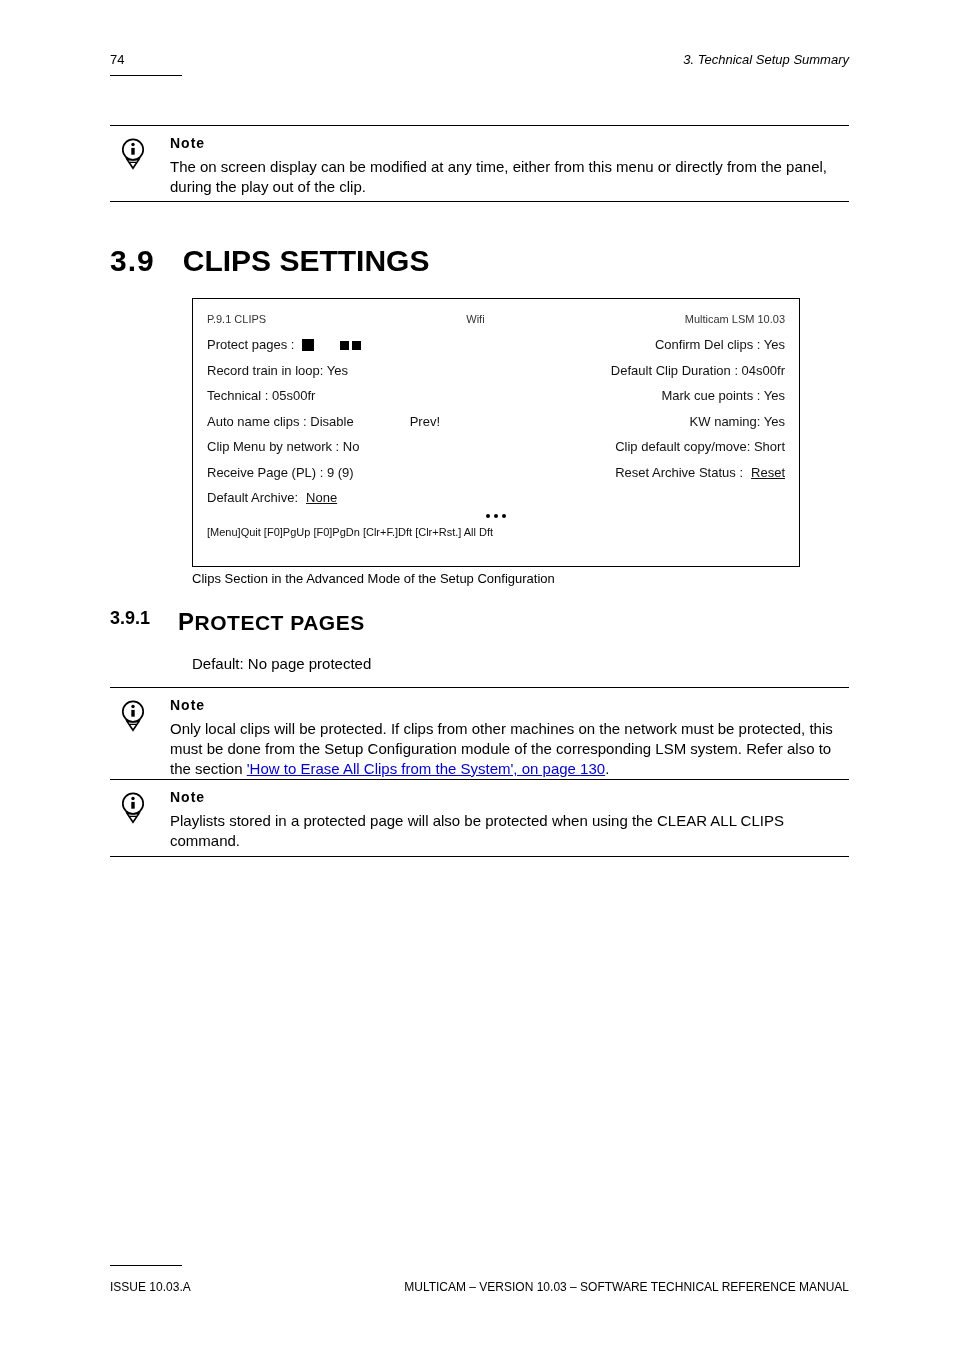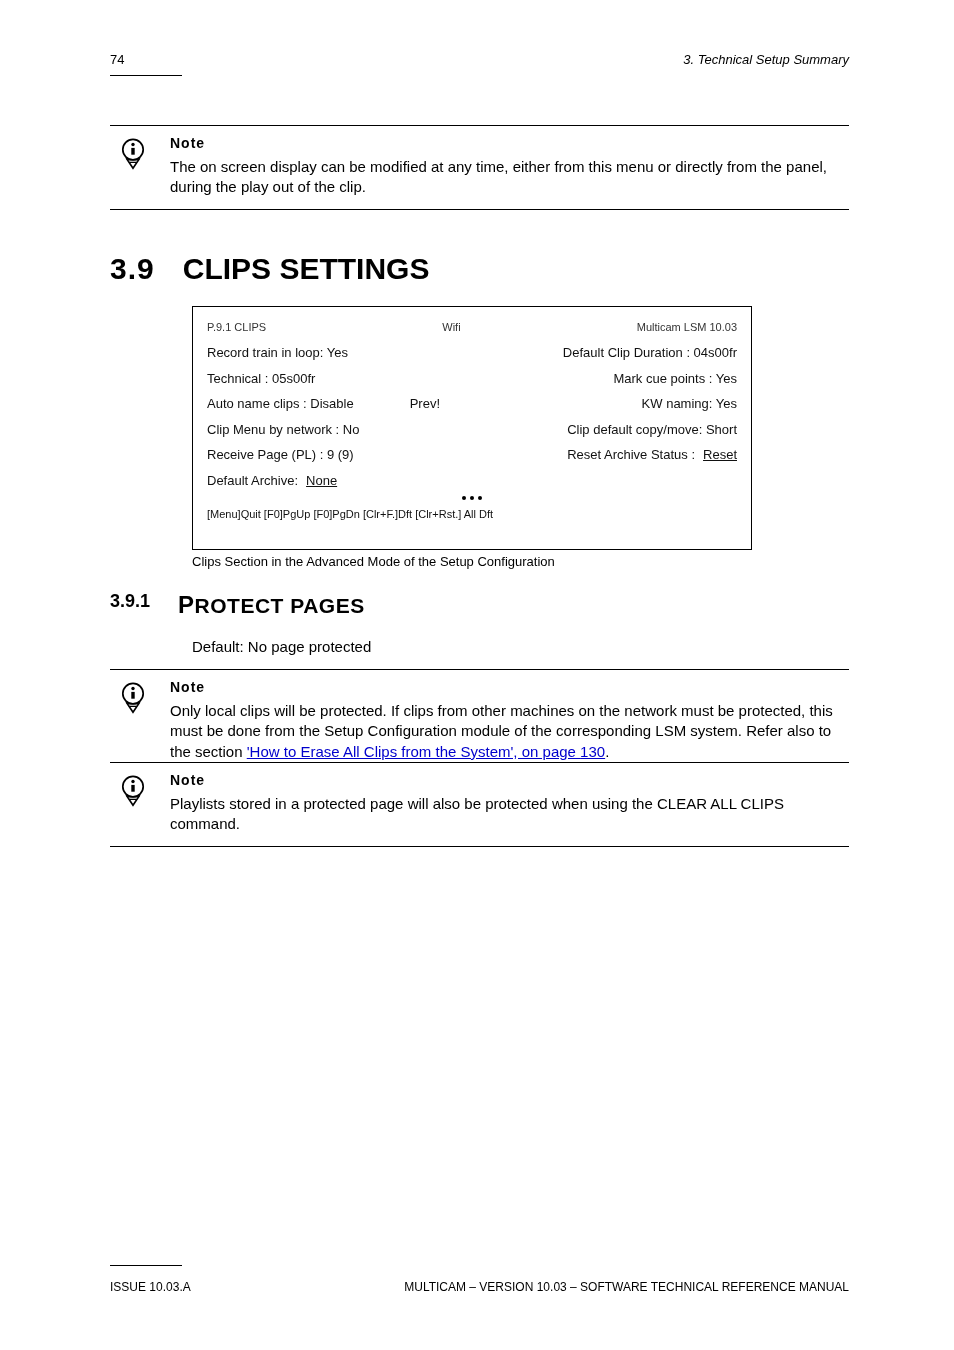--- a/index.html
+++ b/index.html
@@ -31,21 +31,21 @@
     right: 105px;
     font-size: 13px;
     font-style: italic;
   }
   .content {
     margin-top: 60px;
   }
   .note-block {
     border-top: 1px solid #000;
     border-bottom: 1px solid #000;
-    padding: 8px 0 12px 0;
+    padding: 8px 0 4px 0;
     display: flex;
     gap: 14px;
     margin-bottom: 10px;
   }
   .note-block.stack {
     border-top: 1px solid #000;
     border-bottom: none;
     padding-bottom: 0;
     margin-bottom: 0;
   }
@@ -81,21 +81,21 @@
     margin: 22px 0 18px 0;
     display: flex;
     gap: 28px;
   }
   .h3 .txt { font-variant: small-caps; font-size: 21px; letter-spacing: 0.5px; }
   .h3 .txt-first { font-size: 24px; }
   .figure-box {
     border: 1px solid #000;
     margin: 0 0 0 82px;
     padding: 14px 14px 20px 14px;
-    width: 560px;
+    width: 608px;
   }
   .fig-title {
     font-size: 11px;
     color: #333;
     margin-bottom: 10px;
   }
   .fig-row {
     display: flex;
     justify-content: space-between;
     align-items: center;
@@ -173,20 +173,31 @@
   </div>
 
   <div class="figure-box">
     <div class="fig-row">
       <span class="fig-title">P.9.1 CLIPS</span>
       <span class="fig-title">Wifi</span>
       <span class="fig-title">Multicam LSM 10.03</span>
     </div>
     <div class="fig-label-col">
       <div class="row">
+        <span>Protect pages :</span>
+        <span class="sq"></span>
+        <span style="flex:0 0 10px"></span>
+        <span class="sq-wrap">
+            <span class="sq sq-sm"></span>
+            <span class="sq sq-sm"></span>
+          </span>
+        <span style="flex:1"></span>
+        <span>Confirm Del clips : Yes</span>
+      </div>
+      <div class="row">
         <span>Record train in loop: Yes</span>
         <span style="flex:1"></span>
         <span>Default Clip Duration : 04s00fr</span>
       </div>
       <div class="row">
         <span>Technical : 05s00fr</span>
         <span style="flex:1"></span>
         <span>Mark cue points : Yes</span>
       </div>
       <div class="row">

